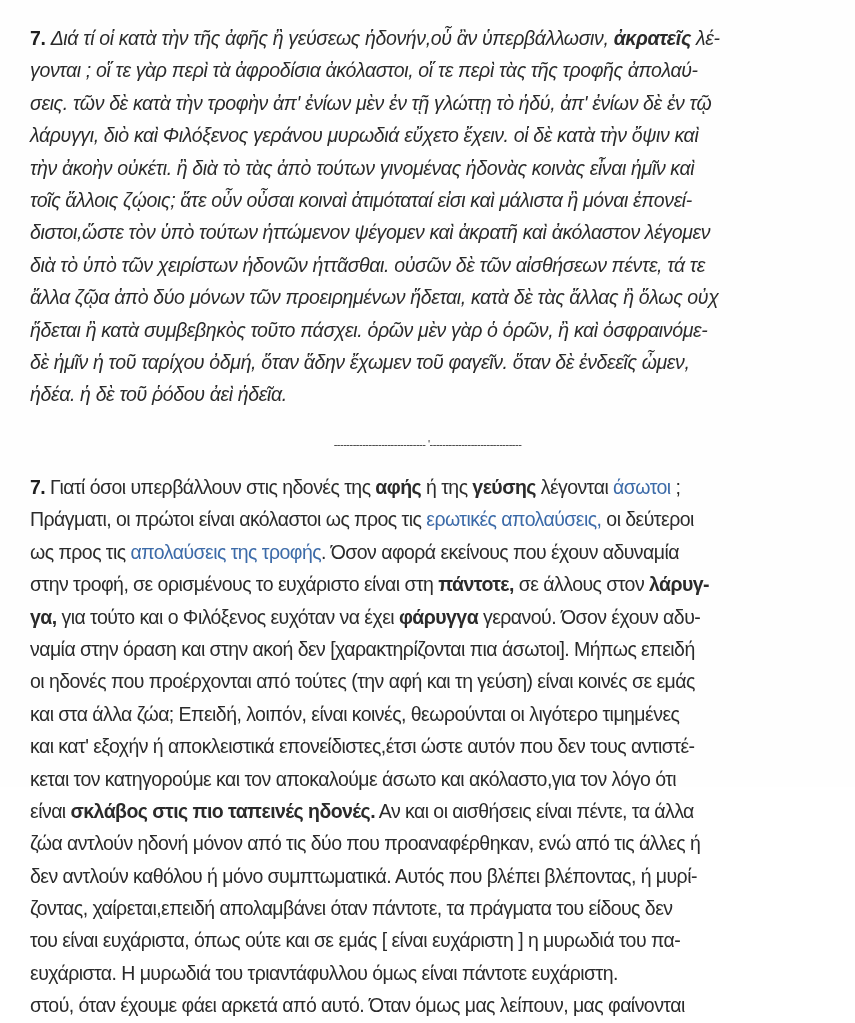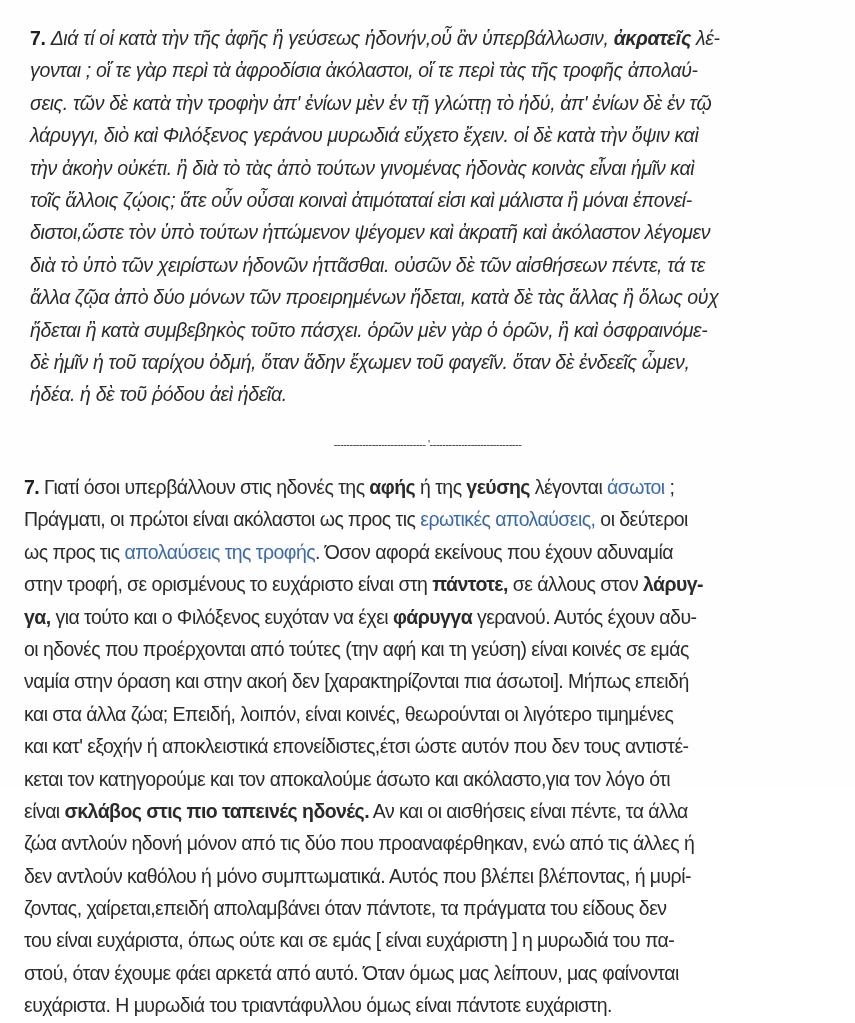--- a/index.html
+++ b/index.html
@@ -20,21 +20,21 @@
   .line { white-space: nowrap; height: 32.4px; }
   .b { font-weight: bold; }
   .num { font-weight: bold; font-style: normal; color: #1f1f1f; }
   .sep {
     position: absolute; left: 0; width: 855px; top: 438px;
     text-align: center;
     font-family: "Liberation Sans", sans-serif;
     font-size: 11px; color: #333; letter-spacing: -0.5px;
   }
   .modern {
-    position: absolute; left: 24px; top: 471px; width: 800px;
+    position: absolute; left: 30px; top: 471px; width: 800px;
     font-family: "Liberation Sans", sans-serif;
     font-size: 19.5px;
     line-height: 32.4px;
     color: #2b2b2b;
     letter-spacing: -0.55px;
   }
   .blue { color: #3b6aa8; }
 </style>
 </head>
 <body>
@@ -53,27 +53,27 @@
       <div class="line"><span class="">ἥδεται ἢ κατὰ συμβεβηκὸς τοῦτο πάσχει. ὁρῶν μὲν γὰρ ὁ ὁρῶν, ἢ καὶ ὀσφραινόμε-</span></div>
       <div class="line"><span class="">δὲ ἡμῖν ἡ τοῦ ταρίχου ὀδμή, ὅταν ἅδην ἔχωμεν τοῦ φαγεῖν. ὅταν δὲ ἐνδεεῖς ὦμεν,</span></div>
       <div class="line"><span class="">ἡδέα. ἡ δὲ τοῦ ῥόδου ἀεὶ ἡδεῖα.</span></div>
     </div>
   <div class="sep">----------------------------- '-----------------------------</div>
   <div class="modern" id="modern">
       <div class="line"><span class="num">7.</span><span class="">  Γιατί όσοι υπερβάλλουν στις ηδονές της  </span><span class="b">αφής</span><span class=""> ή της </span><span class="b">γεύσης</span><span class="">  λέγονται </span><span class="blue">άσωτοι</span><span class=""> ;</span></div>
       <div class="line"><span class="">Πράγματι, οι πρώτοι είναι ακόλαστοι ως προς τις </span><span class="blue">ερωτικές απολαύσεις,</span><span class=""> οι δεύτεροι</span></div>
       <div class="line"><span class="">ως προς τις </span><span class="blue">απολαύσεις της τροφής</span><span class="">.  Όσον αφορά εκείνους που έχουν αδυναμία</span></div>
       <div class="line"><span class="">στην τροφή, σε ορισμένους το ευχάριστο είναι στη </span><span class="b">πάντοτε,</span><span class=""> σε άλλους στον </span><span class="b">λάρυγ-</span></div>
-      <div class="line"><span class="b">γα,</span><span class=""> για τούτο και ο Φιλόξενος  ευχόταν να έχει </span><span class="b">φάρυγγα</span><span class=""> γερανού. Αυτός έχουν αδυ-</span></div>
+      <div class="line"><span class="b">γα,</span><span class=""> για τούτο και ο Φιλόξενος  ευχόταν να έχει </span><span class="b">φάρυγγα</span><span class=""> γερανού. Όσον έχουν αδυ-</span></div>
+      <div class="line"><span class="">ναμία στην όραση και στην ακοή δεν [χαρακτηρίζονται πια άσωτοι]. Μήπως επειδή</span></div>
       <div class="line"><span class="">οι ηδονές που προέρχονται από τούτες (την αφή και τη γεύση) είναι κοινές σε εμάς</span></div>
-      <div class="line"><span class="">ναμία στην όραση και στην ακοή δεν [χαρακτηρίζονται πια άσωτοι]. Μήπως επειδή</span></div>
       <div class="line"><span class="">και στα άλλα ζώα; Επειδή, λοιπόν, είναι κοινές, θεωρούνται οι λιγότερο τιμημένες</span></div>
       <div class="line"><span class="">και κατ' εξοχήν ή αποκλειστικά επονείδιστες,έτσι ώστε αυτόν που δεν τους αντιστέ-</span></div>
       <div class="line"><span class="">κεται τον κατηγορούμε και τον αποκαλούμε άσωτο και ακόλαστο,για τον λόγο ότι</span></div>
       <div class="line"><span class="">είναι </span><span class="b">σκλάβος στις πιο ταπεινές ηδονές.</span><span class=""> Αν και οι αισθήσεις είναι πέντε, τα άλλα</span></div>
       <div class="line"><span class="">ζώα αντλούν ηδονή μόνον από τις δύο που προαναφέρθηκαν, ενώ από τις άλλες ή</span></div>
       <div class="line"><span class="">δεν αντλούν καθόλου ή μόνο συμπτωματικά. Αυτός που βλέπει  βλέποντας, ή μυρί-</span></div>
       <div class="line"><span class="">ζοντας, χαίρεται,επειδή απολαμβάνει όταν πάντοτε, τα πράγματα του είδους δεν</span></div>
       <div class="line"><span class="">του είναι ευχάριστα, όπως ούτε και σε εμάς [ είναι ευχάριστη ] η μυρωδιά του πα-</span></div>
+      <div class="line"><span class="">ευχάριστα. Η μυρωδιά του τριαντάφυλλου όμως είναι πάντοτε ευχάριστη.</span></div>
       <div class="line"><span class="">στού, όταν έχουμε φάει αρκετά από αυτό. Όταν όμως μας λείπουν, μας φαίνονται</span></div>
-      <div class="line"><span class="">ευχάριστα. Η μυρωδιά του τριαντάφυλλου όμως είναι πάντοτε ευχάριστη.</span></div>
     </div>
 </div>
 
 </body></html>

